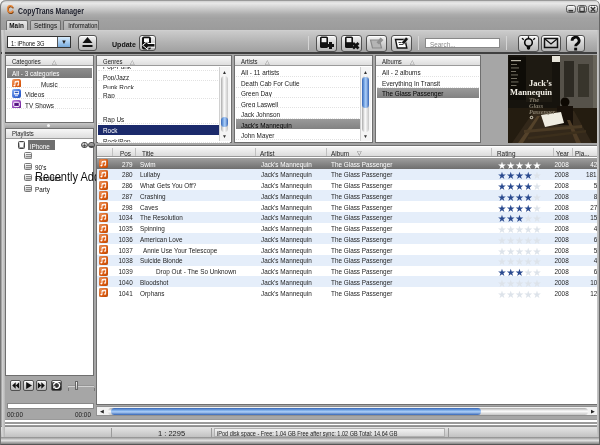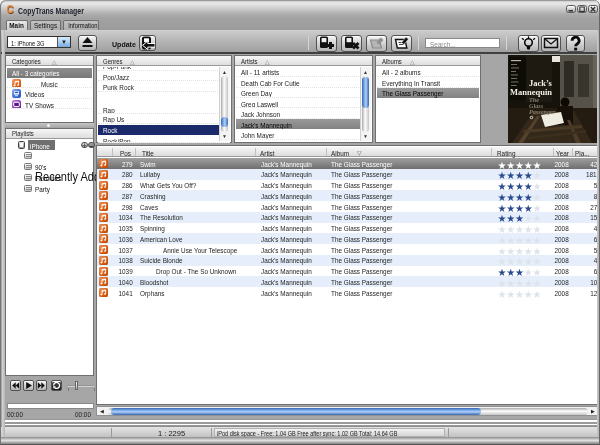--- a/index.html
+++ b/index.html
@@ -243,21 +243,21 @@
         <span class="plico" style="left:18px; top:0.5px;"></span>
         <span class="abs" style="left:28.5px; top:1px; font-size:7.5px; color:#111;"><span class="t">Party</span></span>
       </div>
   </div>
 
   <div class="panel abs" style="left:95px; top:55px; width:135.5px; height:88px;">
     <div class="phead"><span class="t">Genres</span> <span class="sort" style="left:33px;">△</span></div>
     <div class="litem" style="top:10.5px; height:4.6px;"><span class="t" style="position:relative; top:-6px;">Pop-Punk</span></div>
     <div class="litem" style="top:15.1px;"><span class="t">Pop/Jazz</span></div>
     <div class="litem" style="top:25.4px;"><span class="t">Punk Rock</span></div>
-    <div class="litem" style="top:48px;"><span class="t">Rap</span></div>
+    <div class="litem" style="top:33px;"><span class="t">Rap</span></div>
     <div class="litem" style="top:57.8px;"><span class="t">Rap Us</span></div>
     <div class="litem sel-navy" style="top:68.8px;"><span class="t">Rock</span></div>
     <div class="litem" style="top:79px; height:7.5px;"><span class="t">Rock/Pop</span></div>
     <div class="sb">
       <div class="ar" style="top:1px;">▲</div>
       <div class="track" style="top:9px; bottom:9px;"></div>
       <div class="thumb" style="top:49.5px; height:10.5px;"></div>
       <div class="ar" style="bottom:1px;">▼</div>
     </div>
   </div>
@@ -481,21 +481,21 @@
         <div class="trow" style="top:98.16px;">
           <div class="noteico">
             <svg width="9" height="9" viewBox="0 0 9 9">
               <path d="M3 6.5 V2.6 L6.6 2 V5.9" stroke="#fff" stroke-width="0.9" fill="none"></path>
               <path d="M2.9 2.7 L6.7 2.1 L6.7 3.1 L2.9 3.7 Z" fill="#fff"></path>
               <ellipse cx="2.4" cy="6.6" rx="1" ry="0.8" fill="#fff"></ellipse>
               <ellipse cx="6" cy="6" rx="1" ry="0.8" fill="#fff"></ellipse>
             </svg>
           </div>
           <div class="tcell" style="left:14px; width:22px; text-align:right;"><span class="t" style="transform-origin:100% 0;">1037</span></div>
-          <div class="tcell" style="left:53px; width:113px;text-align:center;"><span class="t">Annie Use Your Telescope</span></div>
+          <div class="tcell" style="left:46px; width:113px;"><span class="t">Annie Use Your Telescope</span></div>
           <div class="tcell" style="left:164px; width:64px;"><span class="t">Jack's Mannequin</span></div>
           <div class="tcell" style="left:234px; width:158px;"><span class="t">The Glass Passenger</span></div>
           <div class="tcell" style="left:400.5px; width:52px; font-size:10px; letter-spacing:-0.2px;"><span style="color:#dde3ea">★</span><span style="color:#dde3ea">★</span><span style="color:#dde3ea">★</span><span style="color:#dde3ea">★</span><span style="color:#dde3ea">★</span></div>
           <div class="tcell" style="left:434px; width:38px; text-align:right;"><span class="t" style="transform-origin:100% 0;">2008</span></div>
           <div class="tcell" style="left:462px; width:38px; text-align:right;"><span class="t" style="transform-origin:100% 0;">5</span></div>
         </div>
         <div class="trow alt" style="top:108.92999999999999px;">
           <div class="noteico">
             <svg width="9" height="9" viewBox="0 0 9 9">
               <path d="M3 6.5 V2.6 L6.6 2 V5.9" stroke="#fff" stroke-width="0.9" fill="none"></path>

